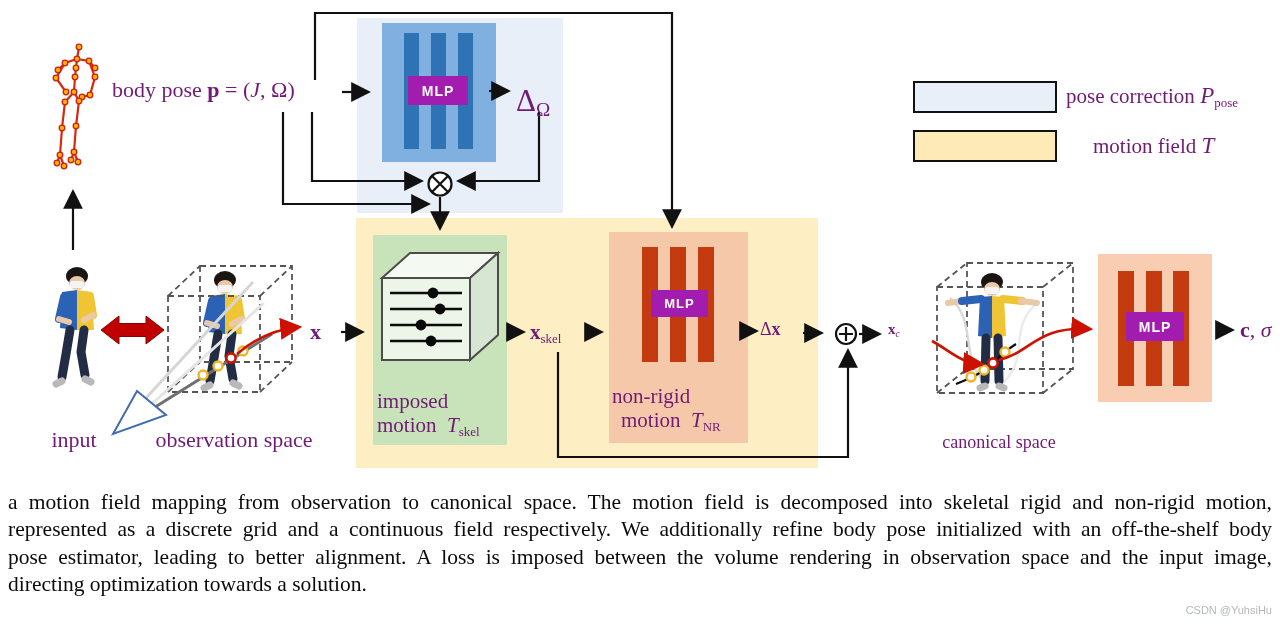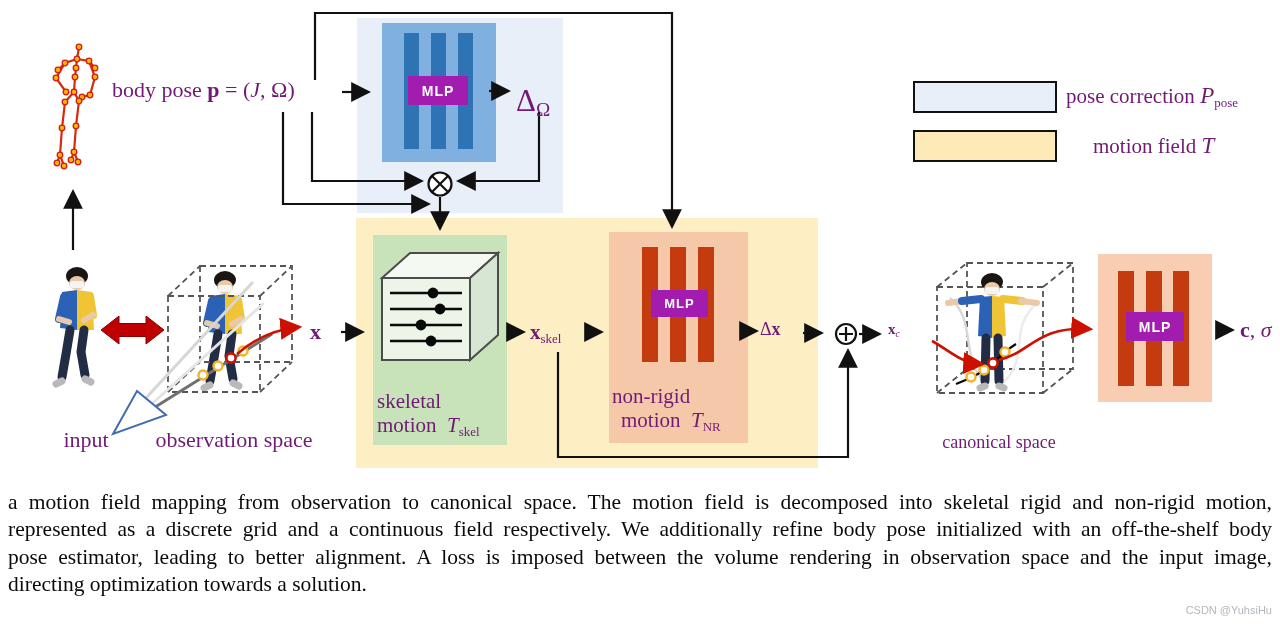--- a/index.html
+++ b/index.html
@@ -274,33 +274,33 @@
     <span>Δ</span><span class="mb">x</span>
   </div>
   <div class="lbl" style="left:888px;top:321px;font-size:15px;font-family:Liberation Serif, serif;">
     <span class="mb">x</span><span class="sub mi">c</span>
   </div>
   <div class="lbl" style="left:1240px;top:317px;font-size:22px;">
     <span class="mb">c</span><span>, </span><span class="mi">σ</span>
   </div>
 
   <div class="lbl" style="left:377px;top:390px;font-size:21px;line-height:23.5px;">
-    <div><span>skeletal</span></div>
+    <div><span>imposed</span></div>
     <div><span>motion</span>&nbsp;
       <span class="mi">T</span><span class="sub">skel</span>
     </div>
   </div>
   <div class="lbl" style="left:612px;top:385px;font-size:21px;line-height:23.5px;">
     <div><span>non-rigid</span></div>
     <div style="padding-left:9px;"><span>motion</span>&nbsp;
       <span class="mi">T</span><span class="sub">NR</span>
     </div>
   </div>
 
-  <div class="lbl center" style="left:57px;top:427px;width:58px;font-size:22px;">
+  <div class="lbl center" style="left:45px;top:427px;width:58px;font-size:22px;">
     <span>input</span>
   </div>
   <div class="lbl center" style="left:148px;top:427px;width:172px;font-size:22px;">
     <span>observation space</span>
   </div>
   <div class="lbl center" style="left:923px;top:432px;width:152px;font-size:18px;">
     <span>canonical space</span>
   </div>
 
   <div id="caption">

